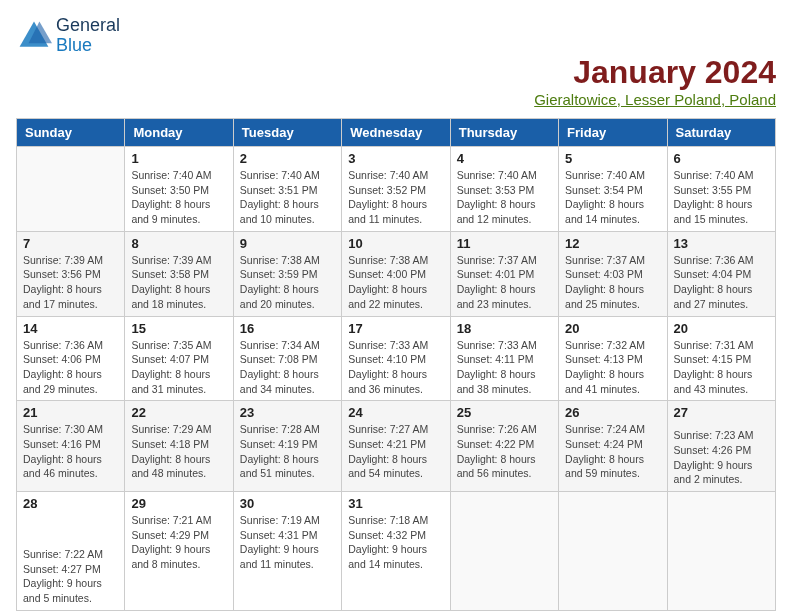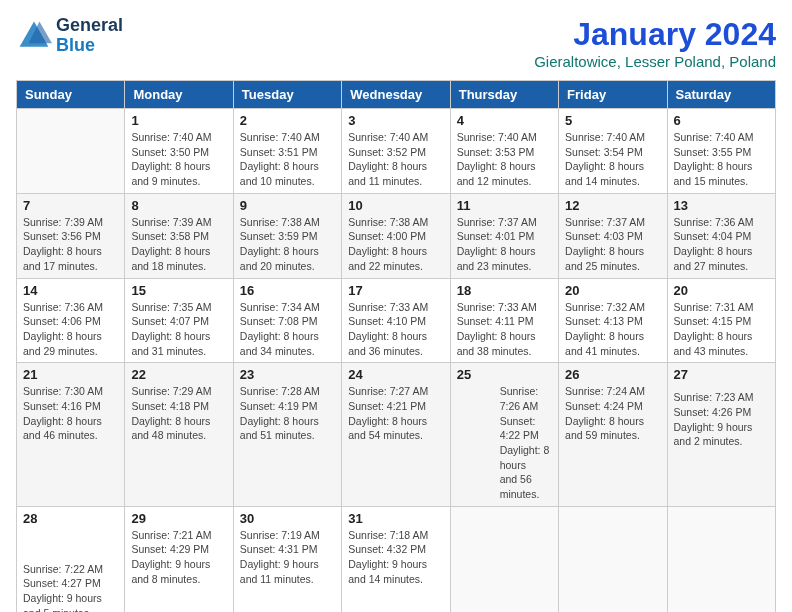--- a/index.html
+++ b/index.html
@@ -16,40 +16,42 @@
       align-items: flex-start;
       margin-bottom: 10px;
     }
     .logo {
       display: flex;
       align-items: center;
       gap: 4px;
     }
     .logo-text {
       font-size: 18px;
-      font-weight: bold;
+      font-weight: normal;
       line-height: 1.1;
     }
     .logo-text .general { color: #1a3a5c; }
     .logo-text .blue { color: #1a7abf; }
     .logo-icon {
       width: 36px;
       height: 36px;
     }
     .title-area {
       text-align: right;
     }
     .month-title {
       font-size: 32px;
-      color: #1d4ed8;
+      color: #7f1d1d;
       font-weight: bold;
+      margin-top: 38px;
     }
     .location {
       font-size: 15px;
-      color: #0f766e;
+      color: #4d7c0f;
+      text-decoration: underline;
     }
     .calendar {
       width: 100%;
       border-collapse: collapse;
       border: 1px solid #ccc;
     }
     .calendar th {
       background-color: #1a5fa8;
       color: #fff;
       font-size: 13px;
@@ -290,21 +292,21 @@
         </td>
         <td>
           <div class="day-number">24</div>
           <div class="day-info" style="white-space: pre-line;">Sunrise: 7:27 AM
 Sunset: 4:21 PM
 Daylight: 8 hours
 and 54 minutes.</div>
         </td>
         <td>
           <div class="day-number">25</div>
-          <div class="day-info" style="white-space: pre-line; margin-left: 43px;">Sunrise: 7:26 AM
+          <div class="day-info" style="white-space: pre-line;">Sunrise: 7:26 AM
 Sunset: 4:22 PM
 Daylight: 8 hours
 and 56 minutes.</div>
         </td>
         <td>
           <div class="day-number">26</div>
           <div class="day-info" style="white-space: pre-line;">Sunrise: 7:24 AM
 Sunset: 4:24 PM
 Daylight: 8 hours
 and 59 minutes.</div>

